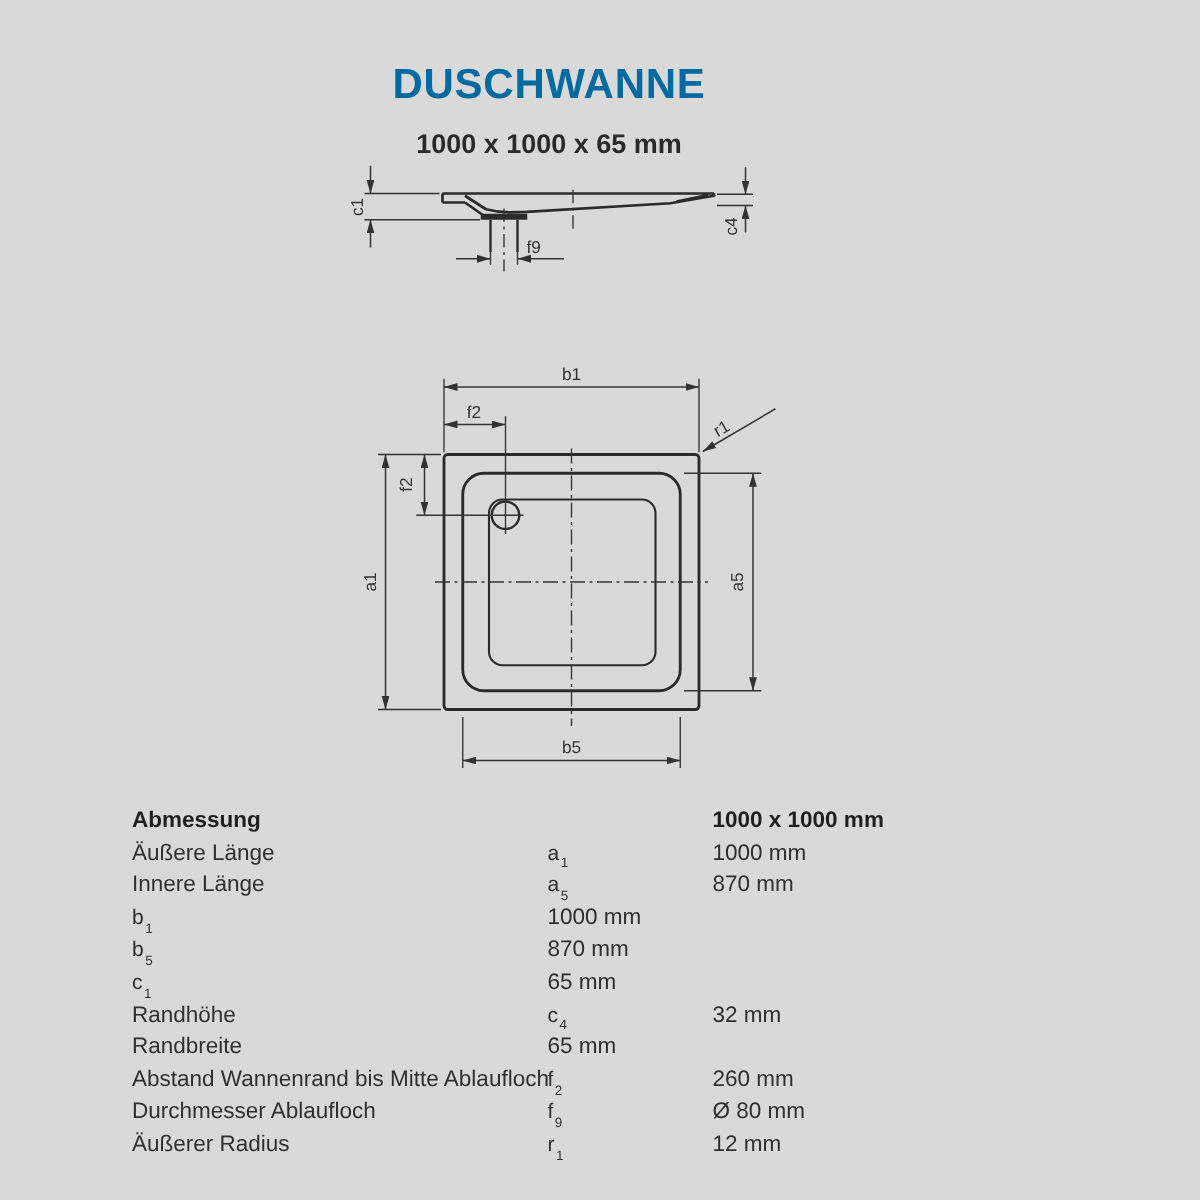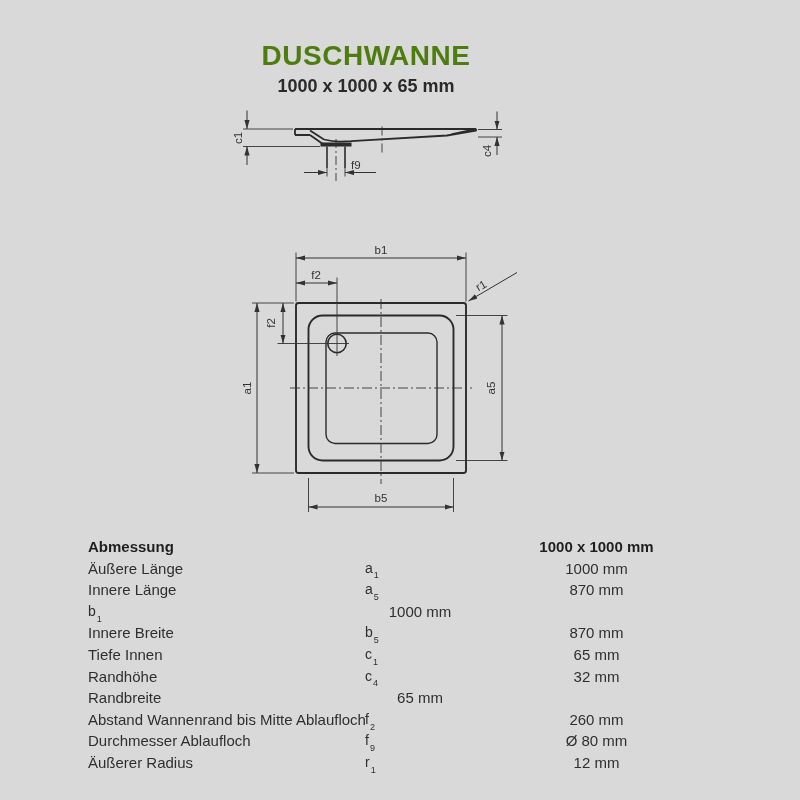--- a/index.html
+++ b/index.html
@@ -3,30 +3,30 @@
 <meta charset="utf-8">
 <style>
   html,body{margin:0;padding:0;}
   body{
     width:800px;height:800px;overflow:hidden;position:relative;
     background:#d9d9d9;
     font-family:"Liberation Sans",sans-serif;
     color:#2f2f2f;
   }
   .title-block{position:absolute;left:166px;top:40px;width:400px;text-align:center;}
-  .title{font-size:28px;font-weight:700;letter-spacing:.5px;color:#4d7c0f;}
-  .subtitle{font-size:18px;font-weight:700;margin-top:4px;color:#2a2a2a;}
+  .title{font-size:28px;font-weight:700;letter-spacing:.5px;color:#0369a1;}
+  .subtitle{font-size:18px;font-weight:700;margin-top:14px;color:#2a2a2a;}
   svg{position:absolute;left:0;top:0;}
   svg text{font-family:"Liberation Sans",sans-serif;font-size:11.5px;fill:#333;}
   .spec-table{position:absolute;left:88px;top:536px;width:630px;}
   .trow{display:grid;grid-template-columns:277px 110px 1fr;height:21.6px;line-height:21.6px;font-size:15px;}
   .trow .tlabel{text-align:left;white-space:nowrap;}
   .trow .tsym{text-align:left;font-size:14px;}
   .trow .tsym sub{font-size:9px;position:relative;top:2px;left:1px;}
-  .trow .tvalue{text-align:center;white-space:nowrap;}
+  .trow .tvalue{text-align:left;white-space:nowrap;}
   .trow.thead .tlabel,.trow.thead .tvalue{font-weight:700;color:#1f1f1f;}
 </style>
 </head>
 <body>
 
 <div class="title-block">
   <div class="title">DUSCHWANNE</div>
   <div class="subtitle">1000 x 1000 x 65 mm</div>
 </div>
 
@@ -140,26 +140,24 @@
   <div class="trow">
     <span class="tlabel">Innere Länge</span>
     <span class="tsym"><span>a</span><sub>5</sub></span>
     <span class="tvalue">870 mm</span>
   </div>
   <div class="trow">
     <span class="tsym"><span>b</span><sub>1</sub></span>
     <span class="tvalue">1000 mm</span>
   </div>
   <div class="trow">
-    <span class="tlabel">Innere Breite</span>
     <span class="tsym"><span>b</span><sub>5</sub></span>
     <span class="tvalue">870 mm</span>
   </div>
   <div class="trow">
-    <span class="tlabel">Tiefe Innen</span>
     <span class="tsym"><span>c</span><sub>1</sub></span>
     <span class="tvalue">65 mm</span>
   </div>
   <div class="trow">
     <span class="tlabel">Randhöhe</span>
     <span class="tsym"><span>c</span><sub>4</sub></span>
     <span class="tvalue">32 mm</span>
   </div>
   <div class="trow">
     <span class="tlabel">Randbreite</span>

